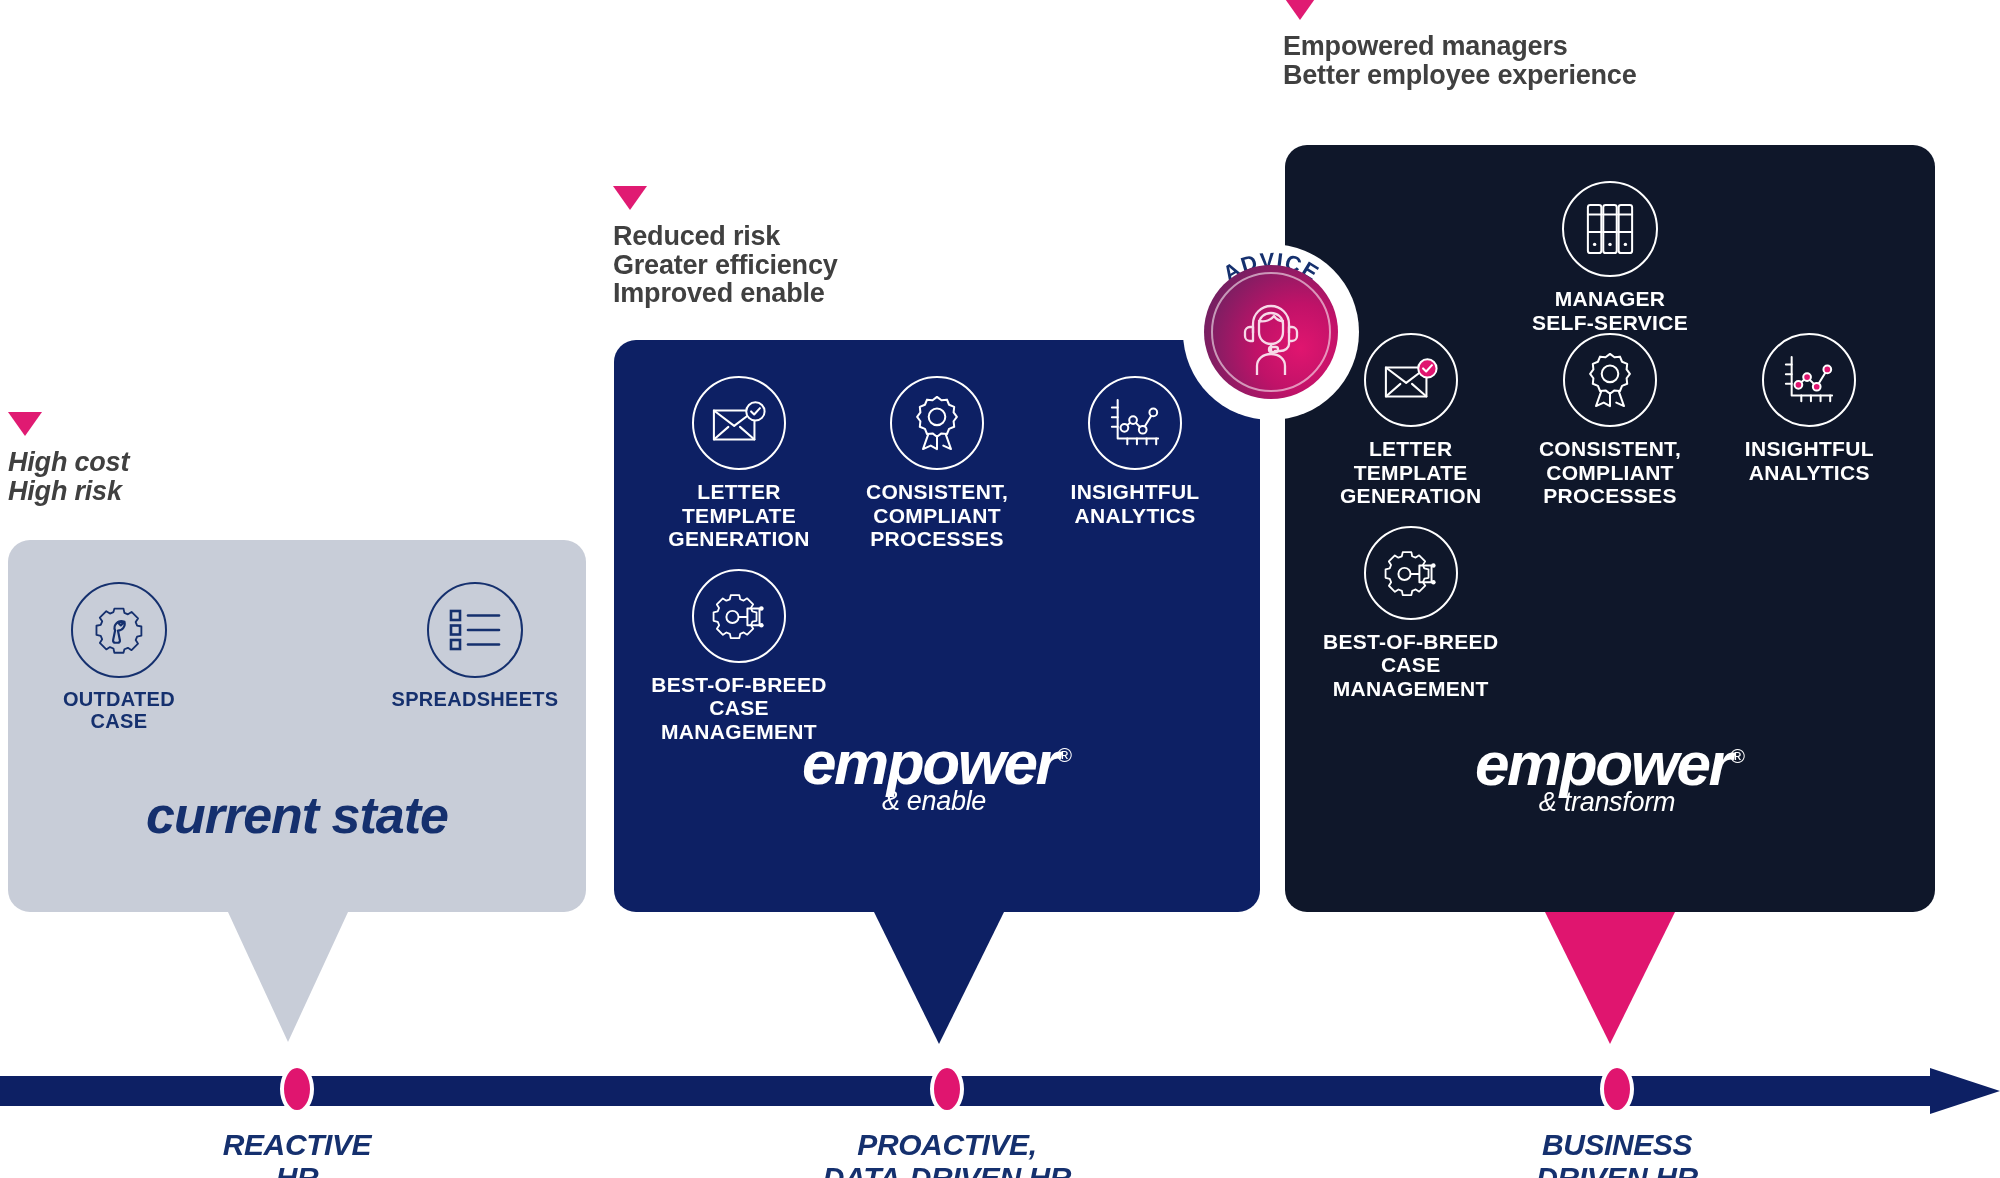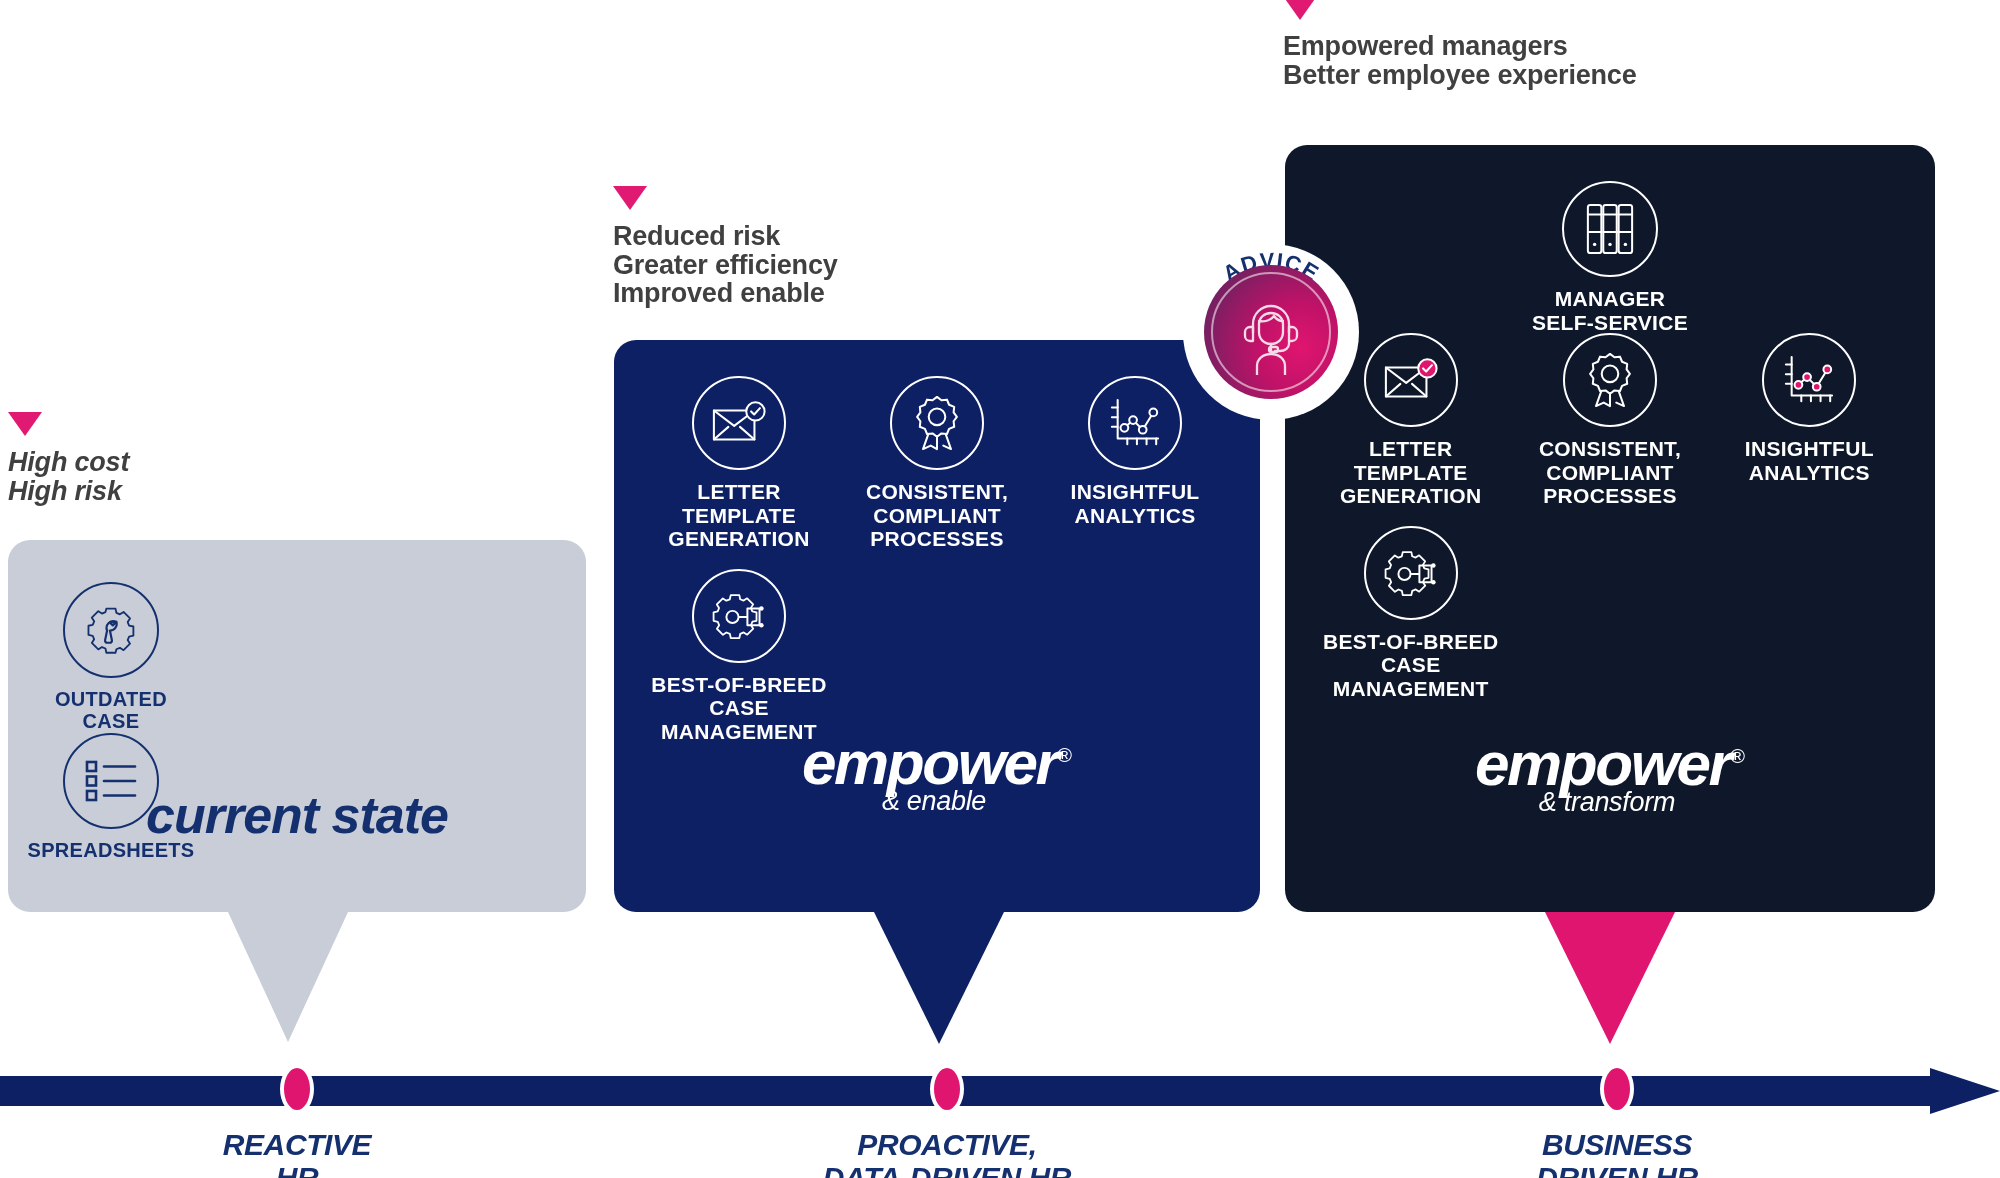--- a/index.html
+++ b/index.html
@@ -32,21 +32,21 @@
   
   #card-transform{left:1285px;top:145px;width:650px;height:767px;}
   #card-transform .pointer{left:260px;border-left:65px solid transparent;border-right:65px solid transparent;border-top:132px solid #e0156f;}
 
   
   .tile{display:flex;flex-direction:column;align-items:center;}
   .ring{border:2.5px solid currentColor;border-radius:50%;display:flex;align-items:center;justify-content:center;}
   .tile .cap{margin-top:10px;text-align:center;font-weight:bold;letter-spacing:.3px;line-height:1.12;}
 
   
-  #card-current .row{position:absolute;left:28px;top:42px;width:506px;display:flex;justify-content:space-between;flex-direction:column;}
+  #card-current .row{position:absolute;left:36px;top:42px;width:506px;display:flex;justify-content:space-between;}
   #card-current .tile{color:#15306e;width:150px;}
   #card-current .ring{width:92px;height:92px;}
   #card-current .cap{color:#15306e;font-size:20px;}
   #card-current .statelabel{position:absolute;left:0;right:0;top:245px;text-align:center;
      font-style:italic;font-weight:bold;font-size:52px;color:#15306e;letter-spacing:-1px;}
 
   
   .grid2{position:absolute;display:grid;grid-template-columns:1fr 1fr 1fr;}
   #card-enable .grid2{left:26px;top:36px;width:594px;row-gap:18px;}
   #card-enable .tile{color:#ffffff;}

